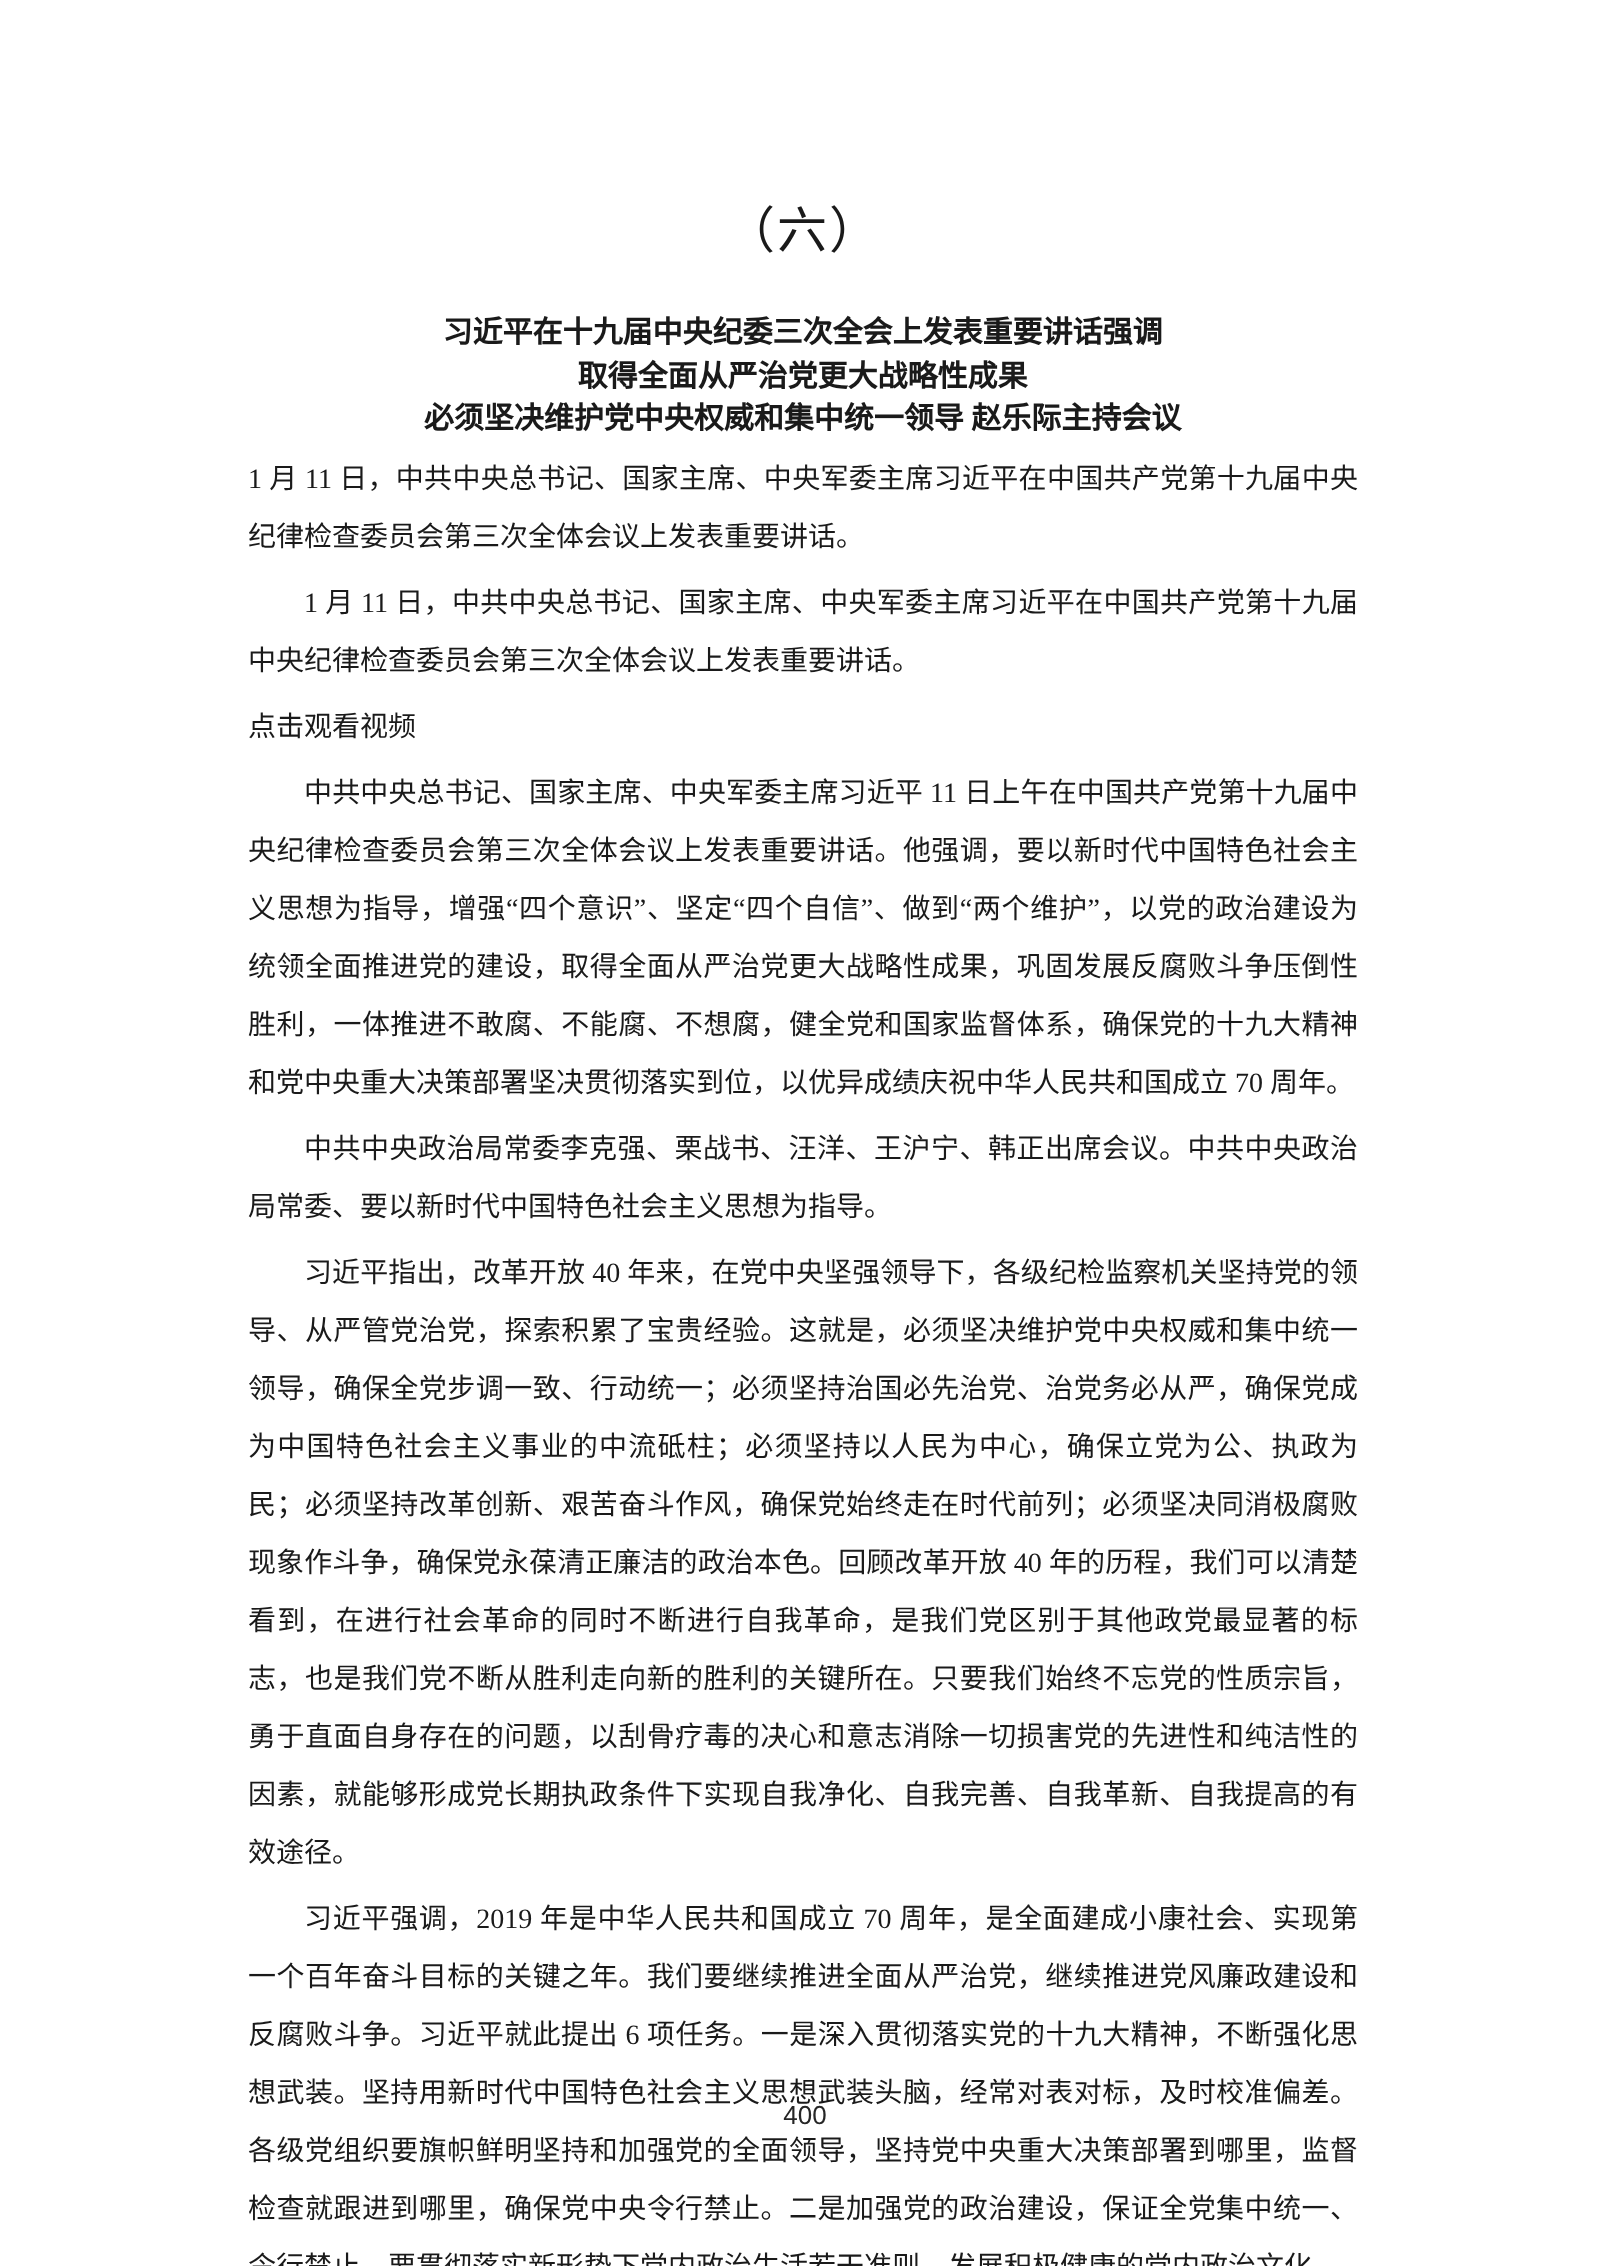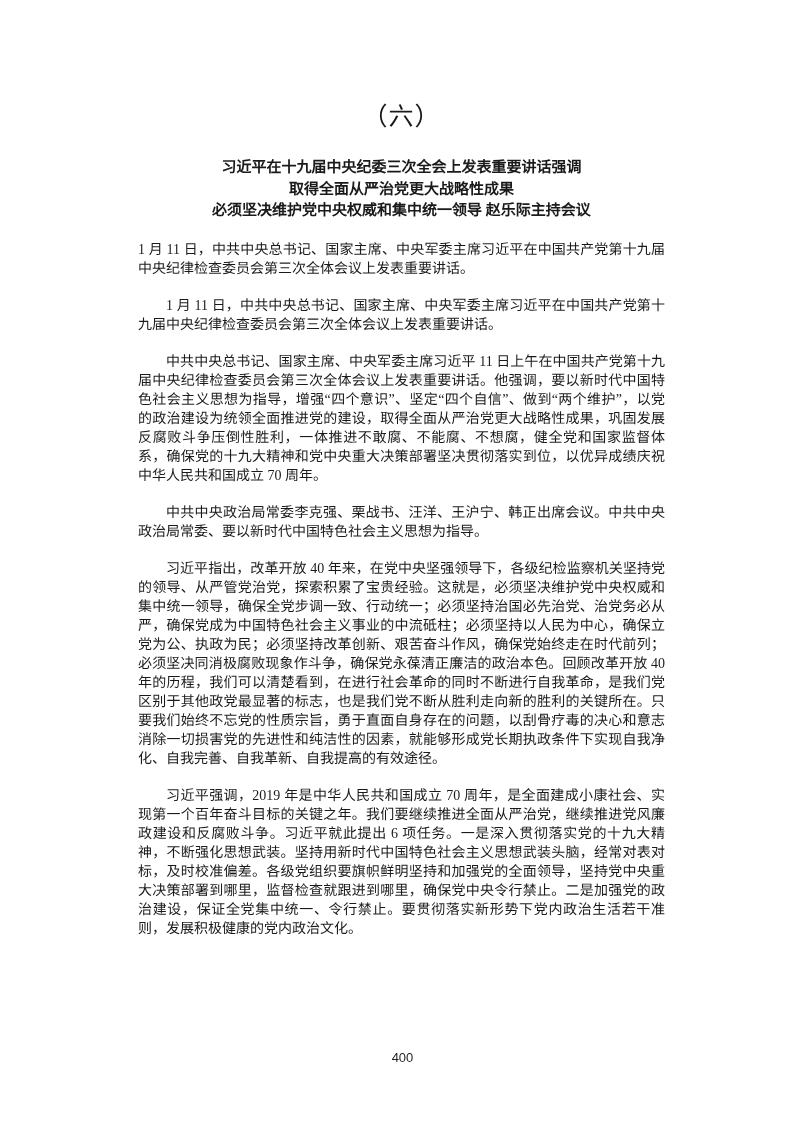--- a/index.html
+++ b/index.html
@@ -31,23 +31,23 @@
     margin-top: 19px;
     text-align: center;
     font-weight: 700;
     font-size: 15px;
     line-height: 21.5px;
   }
   .headline-line {
     white-space: nowrap;
   }
   .body-text p {
-    margin: 18px;
+    margin: 4px;
     font-size: 14px;
-    line-height: 19px;
+    line-height: 29px;
     text-align: justify;
     word-break: break-all;
   }
   .body-text p.indent {
     text-indent: 2em;
   }
   .page-number {
     position: absolute;
     top: 1050px;
     left: 120px;
@@ -68,20 +68,21 @@
 
     <div class="headings">
       <div class="headline-line">习近平在十九届中央纪委三次全会上发表重要讲话强调</div>
       <div class="headline-line">取得全面从严治党更大战略性成果</div>
       <div class="headline-line">必须坚决维护党中央权威和集中统一领导 赵乐际主持会议</div>
     </div>
 
     <div class="body-text">
       <p>1 月 11 日，中共中央总书记、国家主席、中央军委主席习近平在中国共产党第十九届中央纪律检查委员会第三次全体会议上发表重要讲话。</p>
       <p class="indent">1 月 11 日，中共中央总书记、国家主席、中央军委主席习近平在中国共产党第十九届中央纪律检查委员会第三次全体会议上发表重要讲话。</p>
+      <p>点击观看视频</p>
       <p class="indent">中共中央总书记、国家主席、中央军委主席习近平 11 日上午在中国共产党第十九届中央纪律检查委员会第三次全体会议上发表重要讲话。他强调，要以新时代中国特色社会主义思想为指导，增强“四个意识”、坚定“四个自信”、做到“两个维护”，以党的政治建设为统领全面推进党的建设，取得全面从严治党更大战略性成果，巩固发展反腐败斗争压倒性胜利，一体推进不敢腐、不能腐、不想腐，健全党和国家监督体系，确保党的十九大精神和党中央重大决策部署坚决贯彻落实到位，以优异成绩庆祝中华人民共和国成立 70 周年。</p>
       <p class="indent">中共中央政治局常委李克强、栗战书、汪洋、王沪宁、韩正出席会议。中共中央政治局常委、要以新时代中国特色社会主义思想为指导。</p>
       <p class="indent">习近平指出，改革开放 40 年来，在党中央坚强领导下，各级纪检监察机关坚持党的领导、从严管党治党，探索积累了宝贵经验。这就是，必须坚决维护党中央权威和集中统一领导，确保全党步调一致、行动统一；必须坚持治国必先治党、治党务必从严，确保党成为中国特色社会主义事业的中流砥柱；必须坚持以人民为中心，确保立党为公、执政为民；必须坚持改革创新、艰苦奋斗作风，确保党始终走在时代前列；必须坚决同消极腐败现象作斗争，确保党永葆清正廉洁的政治本色。回顾改革开放 40 年的历程，我们可以清楚看到，在进行社会革命的同时不断进行自我革命，是我们党区别于其他政党最显著的标志，也是我们党不断从胜利走向新的胜利的关键所在。只要我们始终不忘党的性质宗旨，勇于直面自身存在的问题，以刮骨疗毒的决心和意志消除一切损害党的先进性和纯洁性的因素，就能够形成党长期执政条件下实现自我净化、自我完善、自我革新、自我提高的有效途径。</p>
       <p class="indent">习近平强调，2019 年是中华人民共和国成立 70 周年，是全面建成小康社会、实现第一个百年奋斗目标的关键之年。我们要继续推进全面从严治党，继续推进党风廉政建设和反腐败斗争。习近平就此提出 6 项任务。一是深入贯彻落实党的十九大精神，不断强化思想武装。坚持用新时代中国特色社会主义思想武装头脑，经常对表对标，及时校准偏差。各级党组织要旗帜鲜明坚持和加强党的全面领导，坚持党中央重大决策部署到哪里，监督检查就跟进到哪里，确保党中央令行禁止。二是加强党的政治建设，保证全党集中统一、令行禁止。要贯彻落实新形势下党内政治生活若干准则，发展积极健康的党内政治文化。</p>
     </div>
 
   </div>
 
   <div class="page-number">400</div>
 </div>

